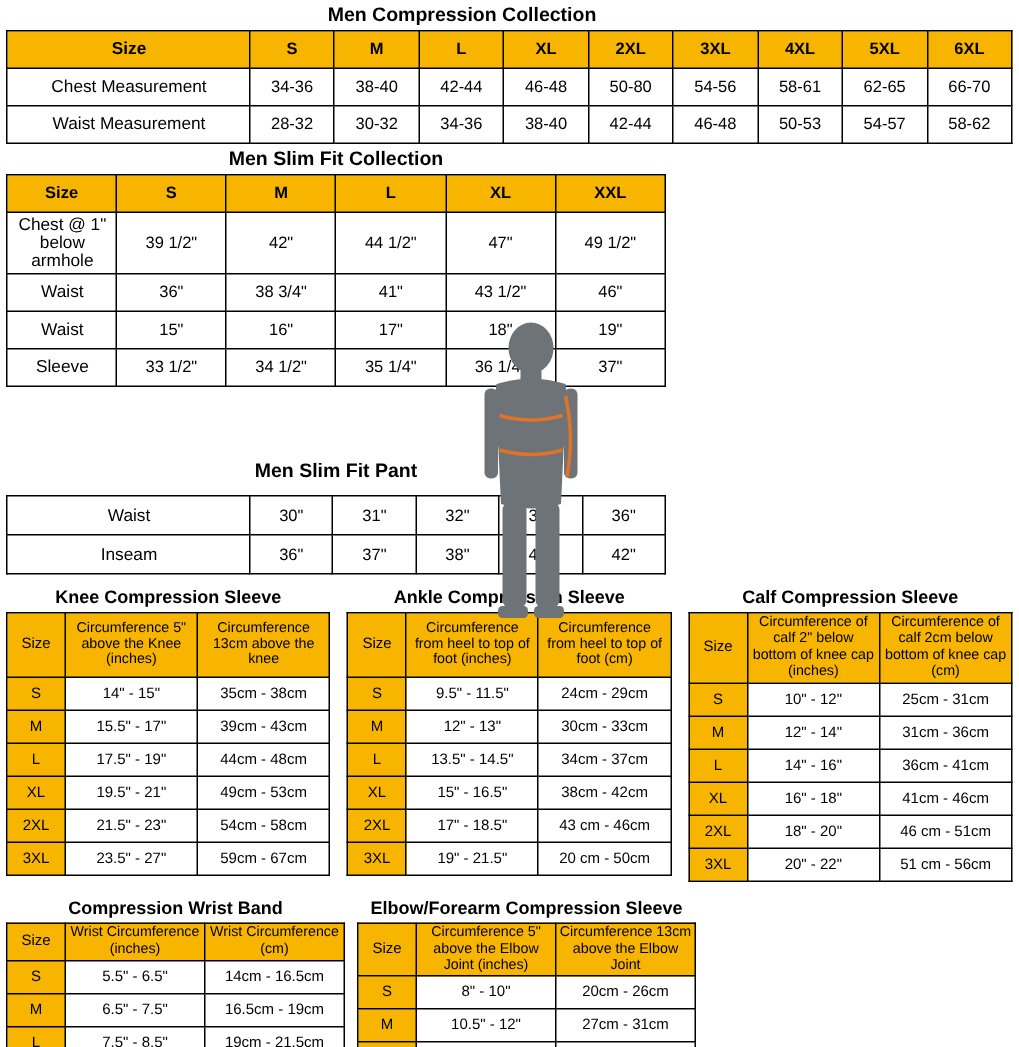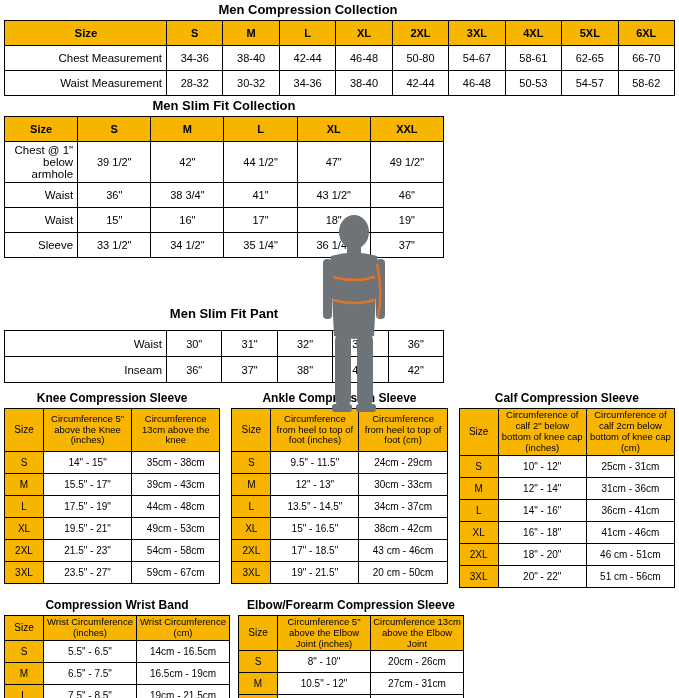--- a/index.html
+++ b/index.html
@@ -36,21 +36,21 @@
     font-weight: bold;
     text-align: center;
   }
   .caption {
     font-weight: bold;
     font-size: 13px;
     text-align: center;
     padding: 2px 0 3px 0;
   }
   .lbl {
-    text-align: right;
+    text-align: center;
     padding-left: 5px;
     font-size: 11.5px;
   }
   .ctr {
     text-align: center;
   }
 
   
   .top-wrap {
     position: relative;
@@ -169,21 +169,21 @@
         <td class="hdr">5XL</td>
         <td class="hdr">6XL</td>
       </tr>
       <tr>
         <td class="lbl">Chest Measurement</td>
         <td class="ctr">34-36</td>
         <td class="ctr">38-40</td>
         <td class="ctr">42-44</td>
         <td class="ctr">46-48</td>
         <td class="ctr">50-80</td>
-        <td class="ctr">54-67</td>
+        <td class="ctr">54-56</td>
         <td class="ctr">58-61</td>
         <td class="ctr">62-65</td>
         <td class="ctr">66-70</td>
       </tr>
       <tr>
         <td class="lbl">Waist Measurement</td>
         <td class="ctr">28-32</td>
         <td class="ctr">30-32</td>
         <td class="ctr">34-36</td>
         <td class="ctr">38-40</td>

